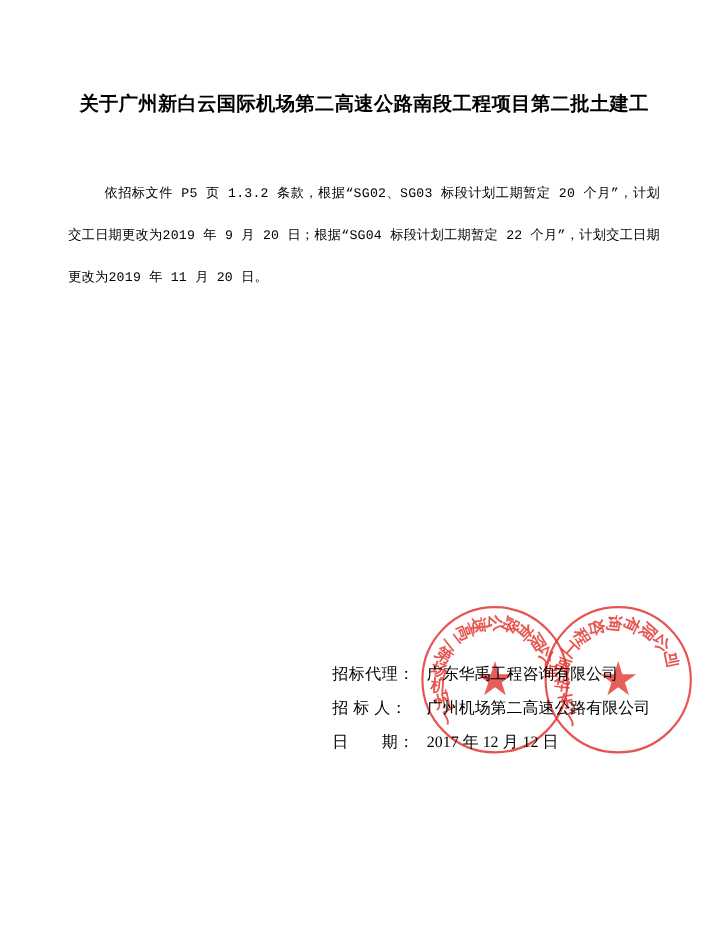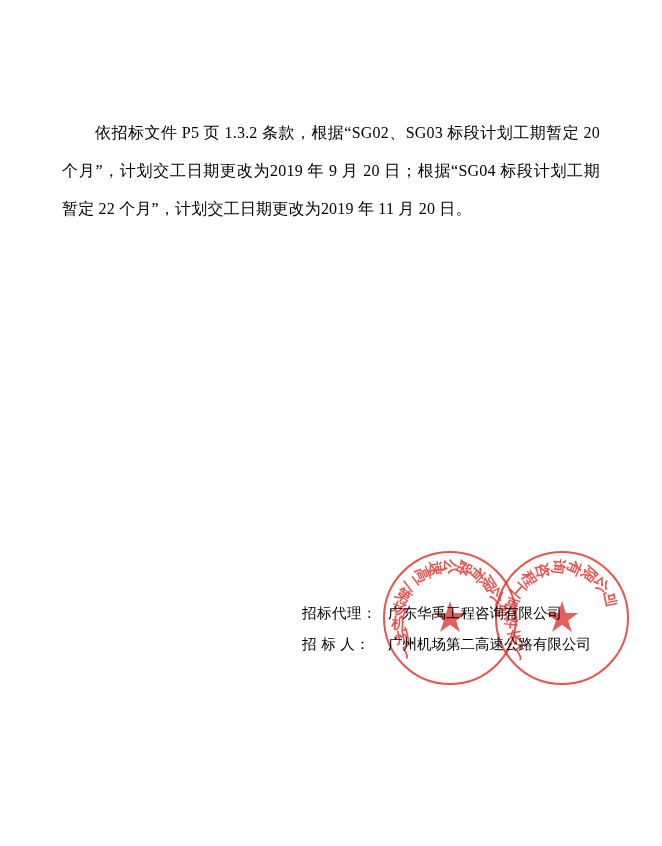--- a/index.html
+++ b/index.html
@@ -37,27 +37,28 @@
     white-space: nowrap;
   }
   .title-line.l1 {
     letter-spacing: 0.35px;
   }
   .title-line.l2 {
     letter-spacing: 0.1px;
   }
   .doc-para {
     margin-top: 40px;
-    font-size: 16px;
+    font-size: 12px;
     line-height: 38px;
     text-align: justify;
     text-justify: inter-ideograph;
     text-indent: 33px;
     word-break: break-all;
     letter-spacing: 0.2px;
+    font-family: Liberation Mono, monospace;
   }
   .sign-block {
     position: absolute;
     left: 302px;
     top: 598px;
     width: 300px;
     font-size: 14.5px;
     line-height: 31px;
   }
   .sign-row {
@@ -140,20 +141,21 @@
   }
 </style>
 </head>
 <body>
 
 <div class="page">
 
   <div class="doc-body">
 
     <div class="doc-title">
+      <span class="title-line l1">关于广州新白云国际机场第二高速公路南段工程项目第二批土建工</span>
     </div>
 
     <div class="doc-para">依招标文件 P5 页 1.3.2 条款，根据“SG02、SG03 标段计划工期暂定 20 个月”，计划交工日期更改为2019 年 9 月 20 日；根据“SG04 标段计划工期暂定 22 个月”，计划交工日期更改为2019 年 11 月 20 日。</div>
 
   </div>
 
   <div class="watermark"></div>
 
   <div class="seal seal-left">
     <div class="seal-inner"></div>
@@ -195,15 +197,18 @@
     </div>
   </div>
 
   <div class="sign-block">
     <span class="sign-row">
       <span class="sign-label">招标代理：</span><span class="sign-value">广东华禹工程咨询有限公司</span>
     </span>
     <span class="sign-row">
       <span class="sign-label">招 标 人：</span><span class="sign-value">广州机场第二高速公路有限公司</span>
     </span>
+    <span class="sign-row">
+      <span class="sign-label">日　　期：</span><span class="sign-value">2017 年 12 月 12 日</span>
+    </span>
   </div>
 
 </div>
 
 </body></html>

